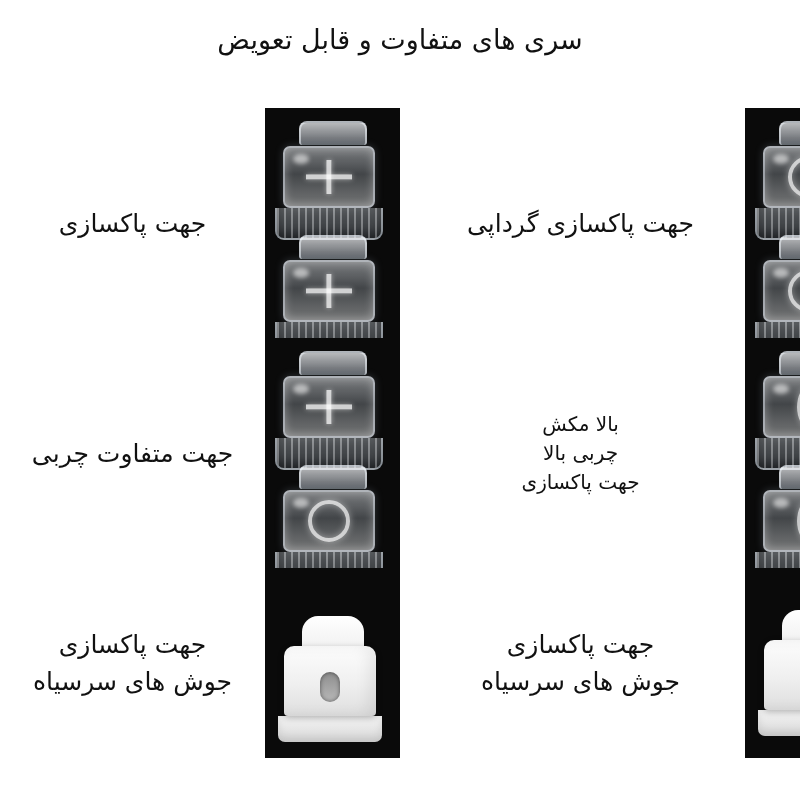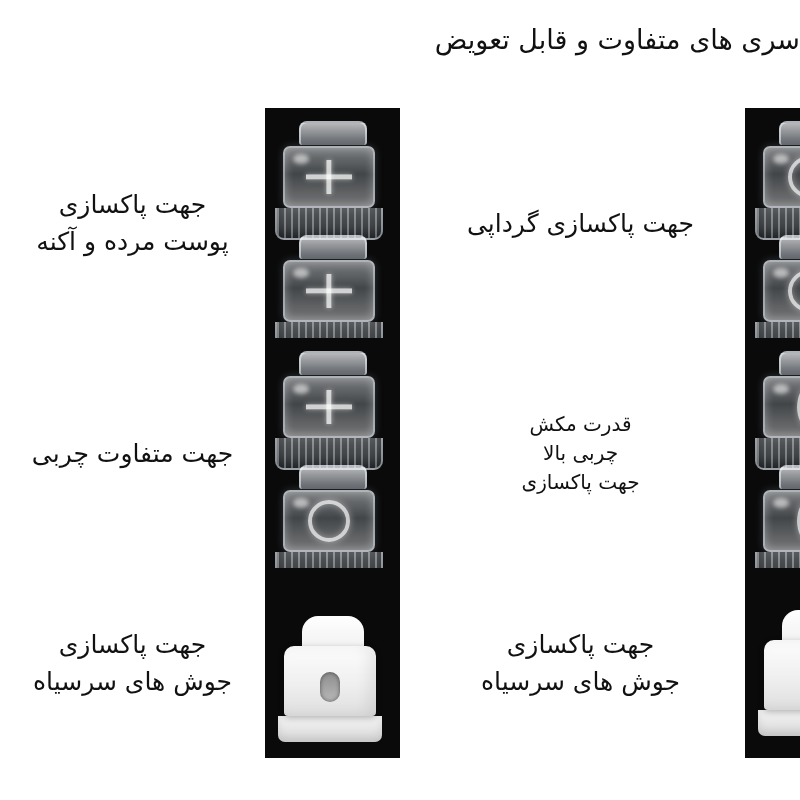--- a/index.html
+++ b/index.html
@@ -21,21 +21,21 @@
     width: 800px;
     height: 800px;
     background: #ffffff;
   }
 
   .title {
     position: absolute;
     top: 22px;
     left: 0;
     width: 800px;
-    text-align: right;
+    text-align: center;
     font-size: 27px;
     line-height: 36px;
     direction: rtl;
     color: #111111;
     letter-spacing: 0px;
   }
 
   .grid {
     position: absolute;
     top: 108px;
@@ -254,21 +254,20 @@
           <div class="body-clear ap-cross">
             <span class="glint" style="width:16px;height:10px;left:8px;top:6px;"></span>
           </div>
           <div class="skirt">
               <span class="ridges"></span>
             </div>
         </div>
       </div>
       <div class="caption">
         <span class="ln">جهت پاکسازی</span>
-        <span class="ln">پوست مرده و آکنه</span>
       </div>
     </div>
 
     <div class="cell col-right row-1">
       <div class="photo" style="width:135px;height:230px;">
         <div class="tip" style="top:14px;">
           <div class="top-cap"></div>
           <div class="body-clear ap-round">
             <span class="glint" style="width:16px;height:10px;left:8px;top:6px;"></span>
           </div>
@@ -332,21 +331,21 @@
           <div class="top-cap"></div>
           <div class="body-clear ap-oval">
             <span class="glint" style="width:16px;height:10px;left:8px;top:6px;"></span>
           </div>
           <div class="skirt">
               <span class="ridges"></span>
             </div>
         </div>
       </div>
       <div class="caption small">
-        <span class="ln">قدرت مکش</span>
+        <span class="ln">بالا مکش</span>
         <span class="ln">چربی بالا</span>
         <span class="ln">جهت پاکسازی</span>
       </div>
     </div>
 
     <div class="cell col-left row-3">
       <div class="photo white-bg" style="width:135px;height:190px;">
         <div class="tip" style="top:48px;">
           <div class="body-white-dome"></div>
           <div class="body-white">

